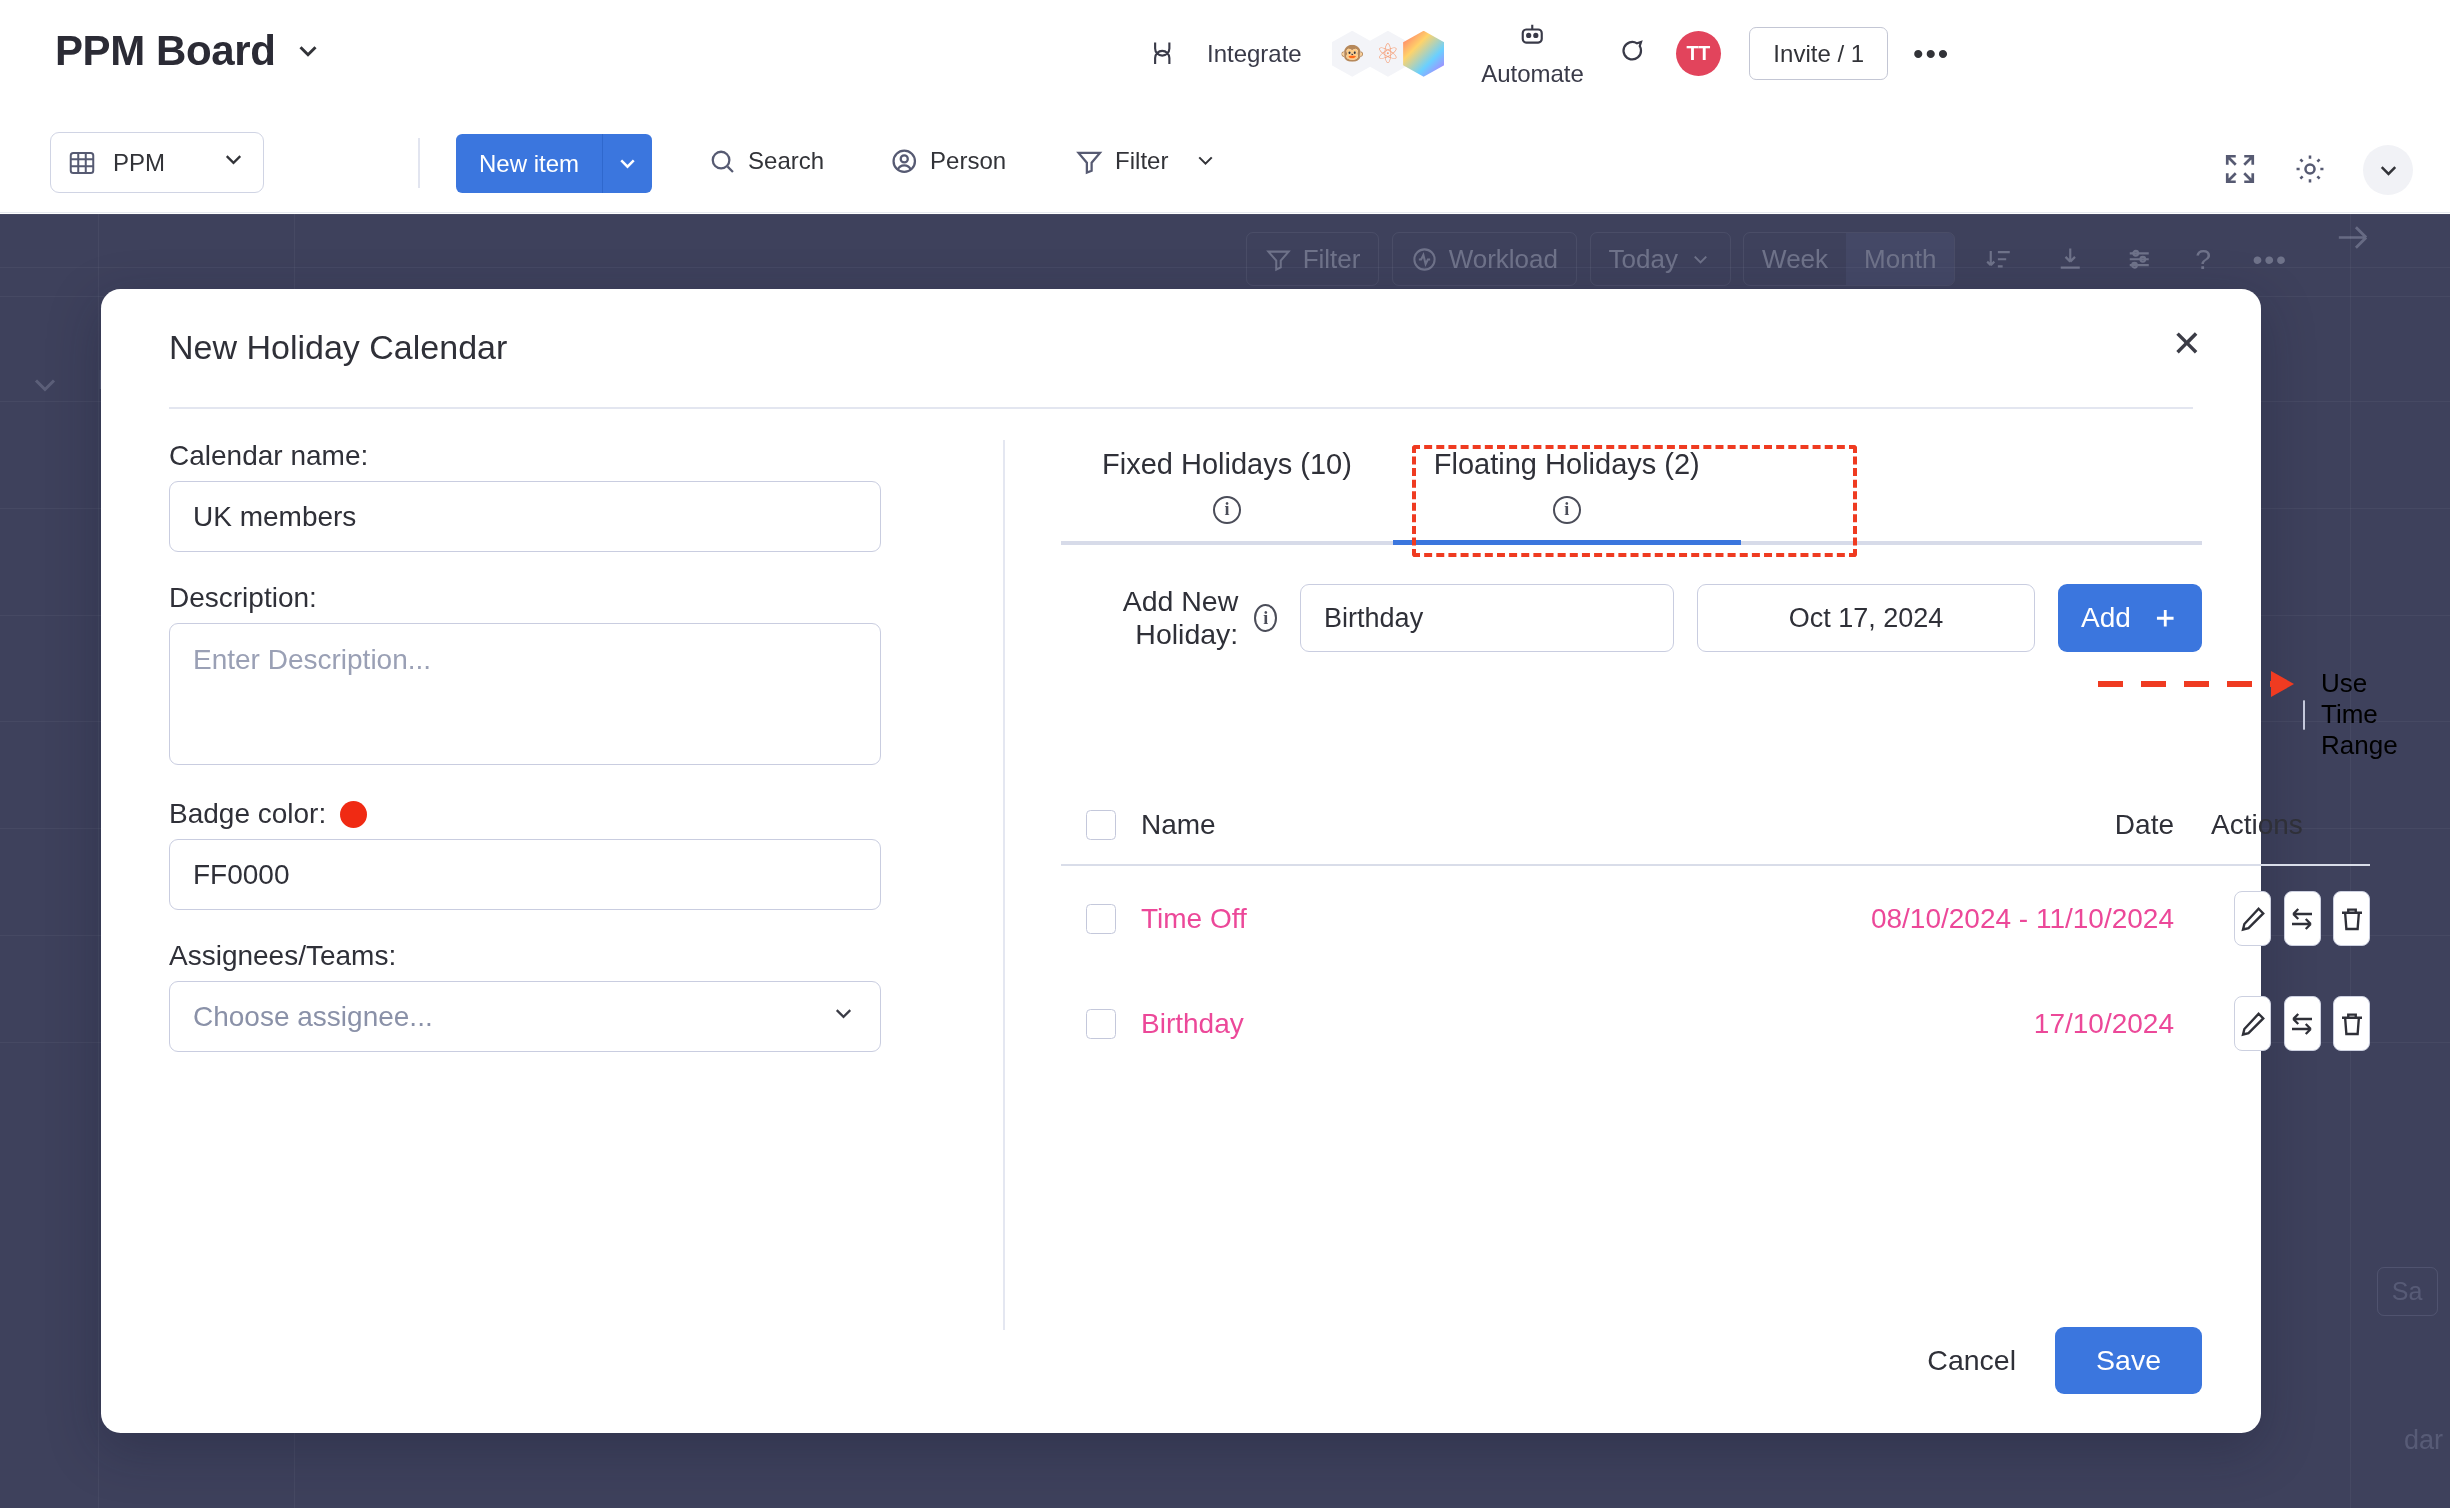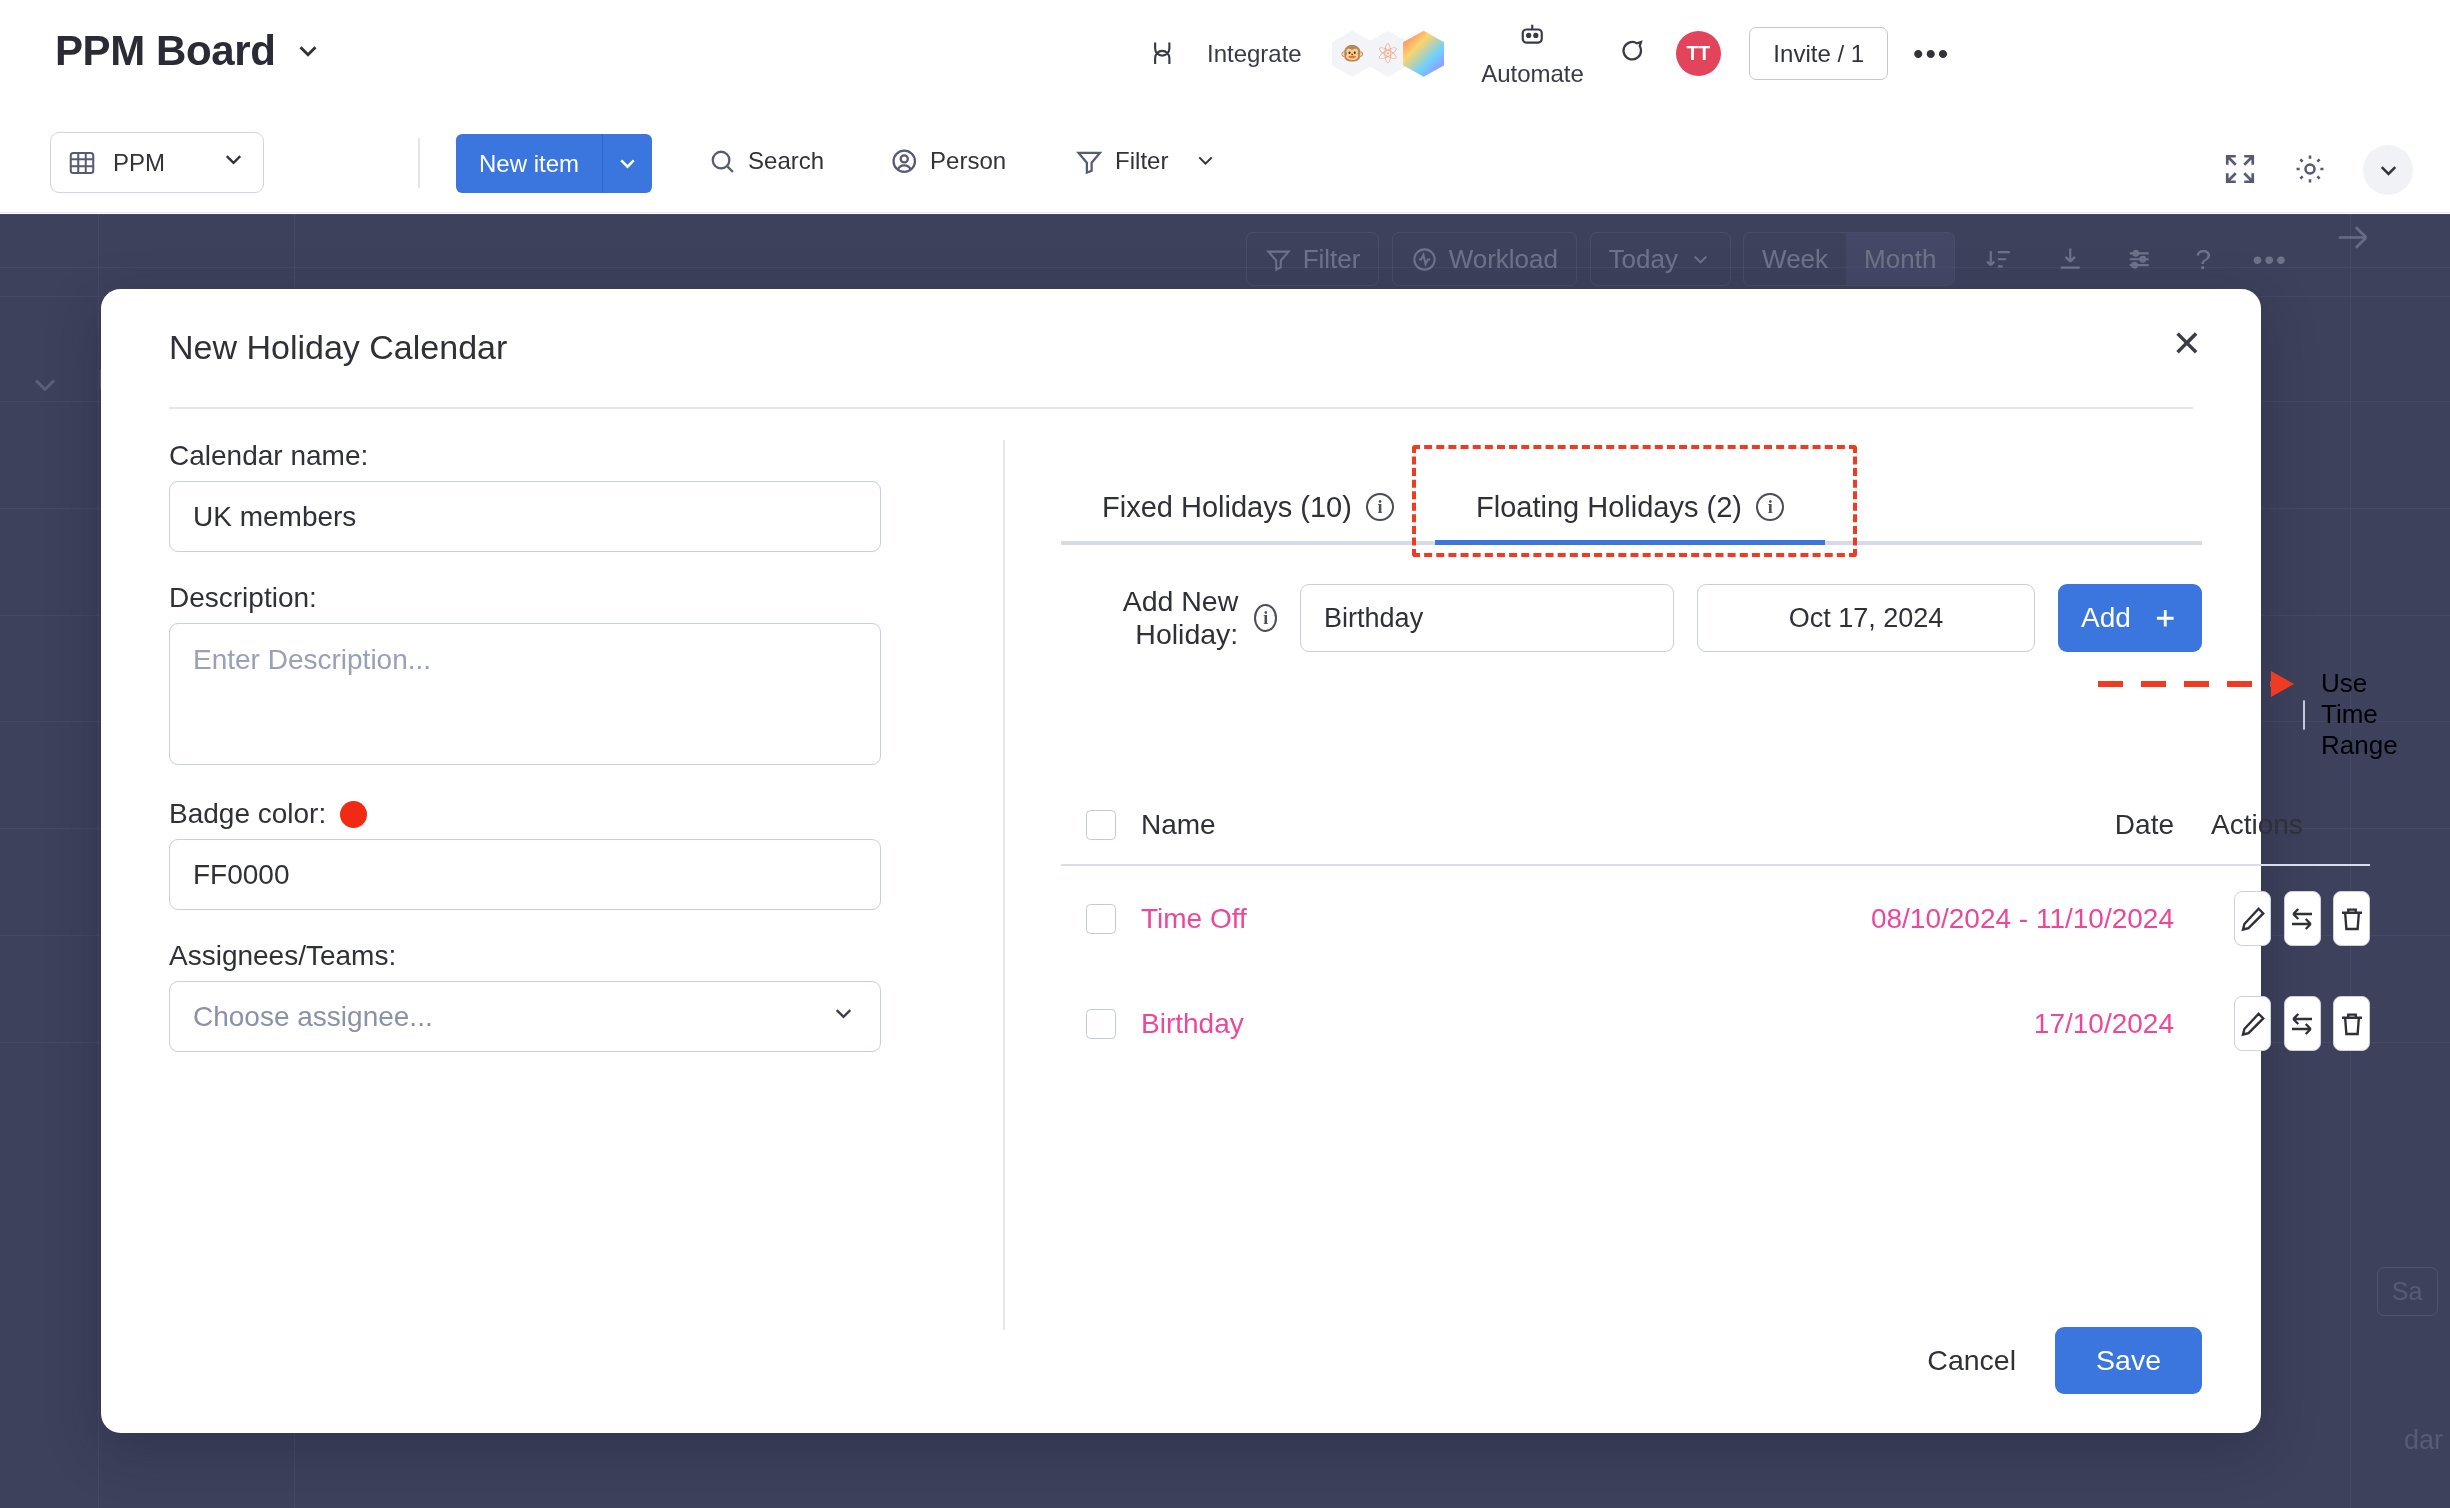--- a/index.html
+++ b/index.html
@@ -154,21 +154,21 @@
     width: 712px; height: 71px; border: 1.4px solid #c9cde0; border-radius: 9px;
     display: flex; align-items: center; padding: 0 23px; font-size: 28px; color: #8a91a8; background: #fff;
   }
   .select-box .sc { margin-left: auto; color: #3b3c46; }
 
   .right-pane { position: absolute; top: 151px; left: 960px; right: 59px; }
 
   .tabs { position: relative; display: flex; align-items: flex-end; height: 105px; }
   .tab {
     font-size: 29px; color: #2f3038; padding: 0 41px 21.4px 41px;
-    display: flex; align-items: center; gap: 14.2px; position: relative;
+    display: flex; align-items: center; gap: 14.2px; position: relative; flex-direction: column;
   }
   .tab-underline-all { position: absolute; left: 0; right: 0; bottom: 0; height: 3.6px; background: #d7dbe9; }
   .tab.active::after {
     content: ""; position: absolute; left: 0; right: 0; bottom: 0; height: 5.3px; background: #3b76de; z-index: 2;
   }
   .info-ico {
     width: 28px; height: 28px; border-radius: 50%; border: 2px solid #4b4d59;
     font-size: 18px; display: inline-flex; align-items: center; justify-content: center;
     color: #4b4d59; font-weight: 700; font-family: "Liberation Serif", serif;
   }

